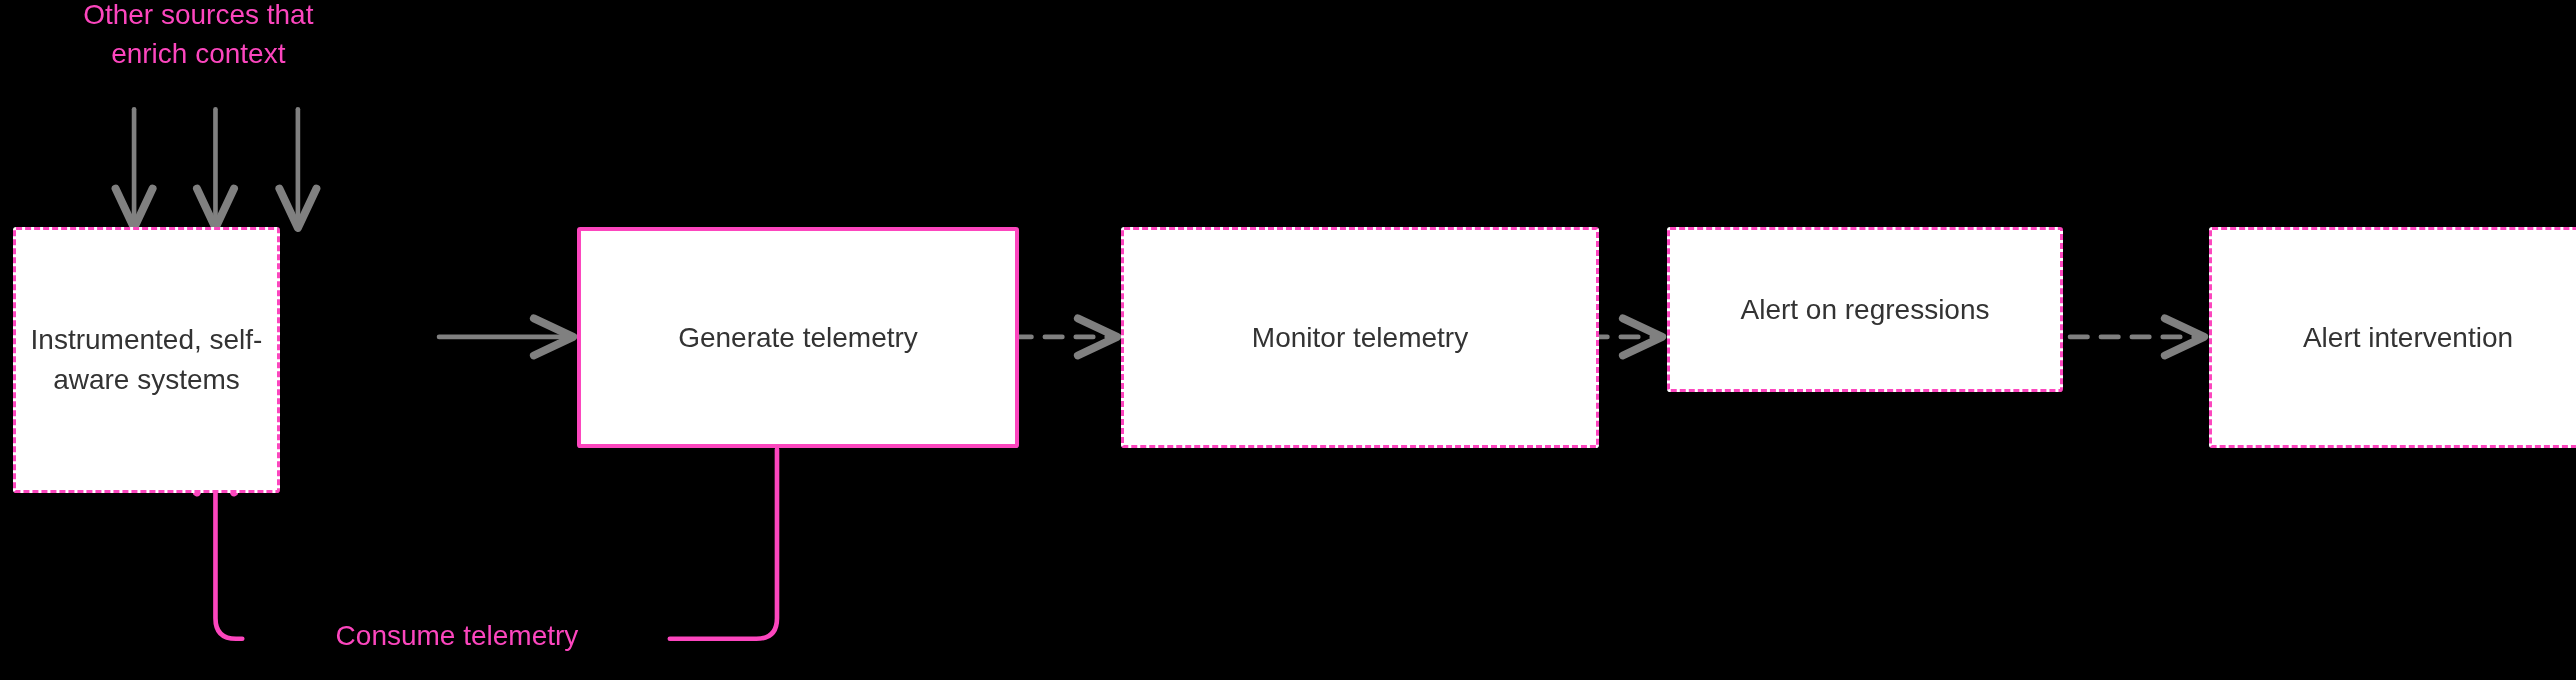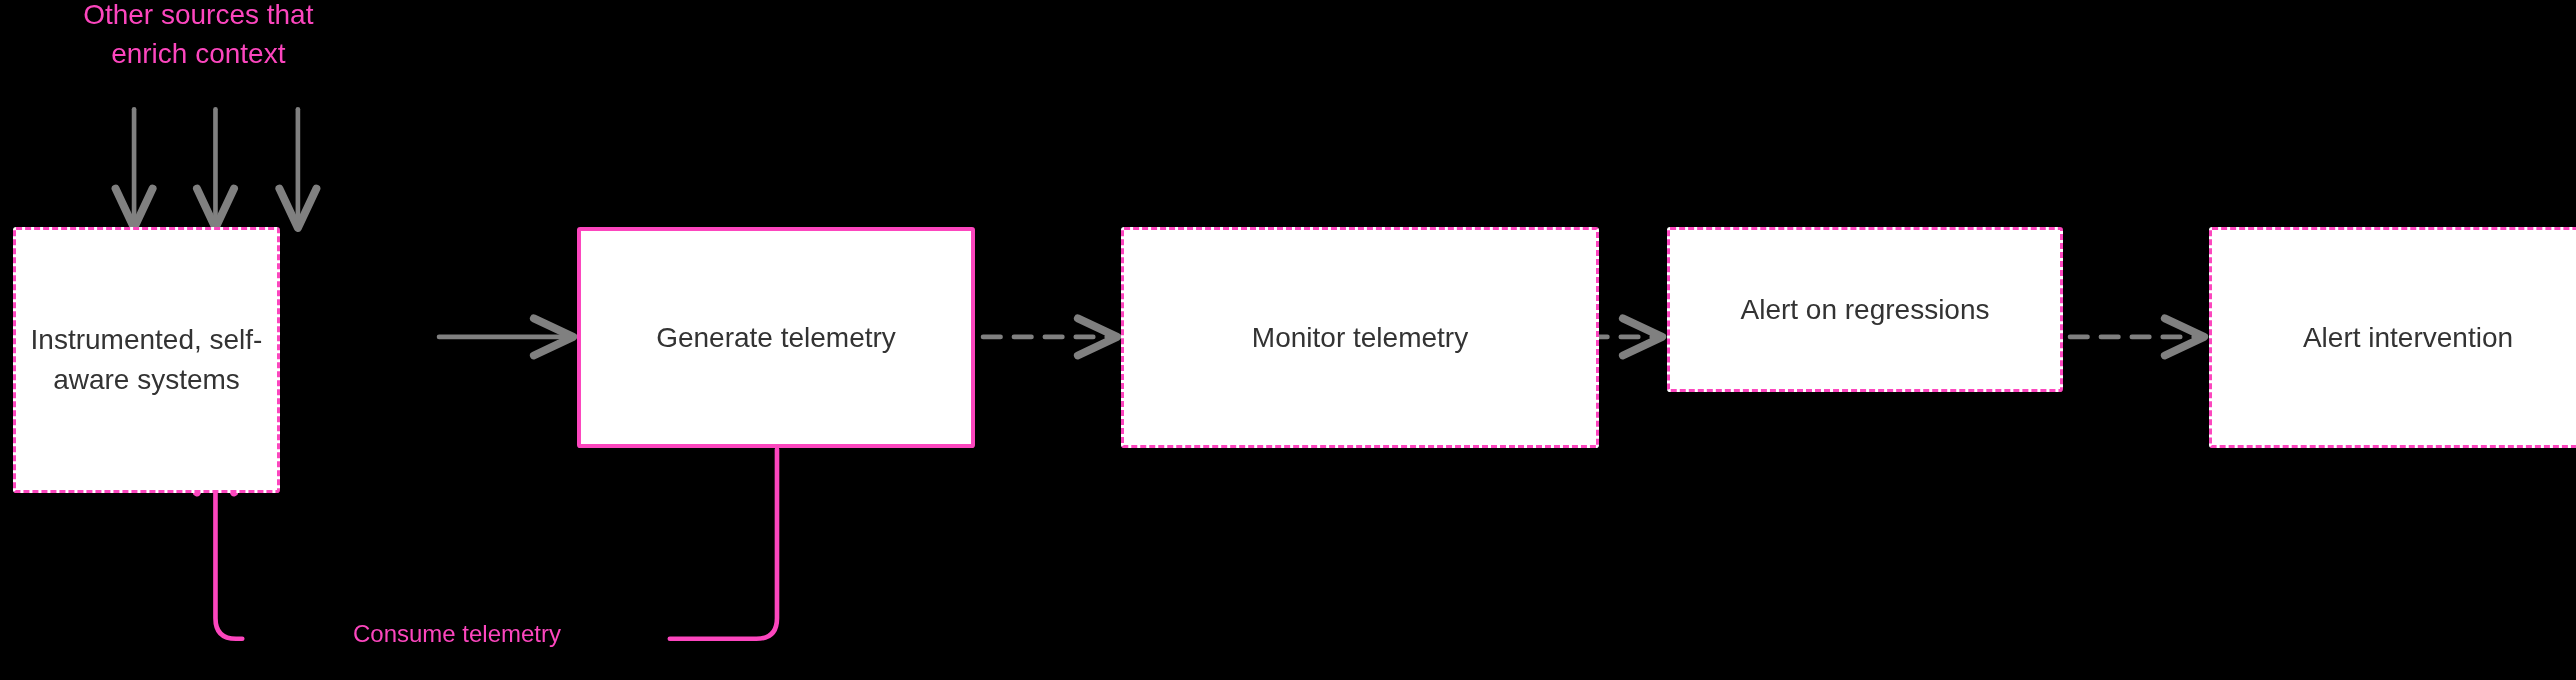--- a/index.html
+++ b/index.html
@@ -65,21 +65,21 @@
   #sources-note {
     left: 10.3px;
     top: -4.1px;
     width: 376px;
   }
   #consume-label {
     left: 256px;
     top: 622px;
     width: 402px;
     text-align: center;
-    font-size: 24px;
+    font-size: 28px;
     line-height: 1;
   }
 </style>
 </head>
 <body>
 
 <div id="stage">
 
   <svg id="edges" viewBox="0 0 5064 1320" width="2609" height="680" xmlns="http://www.w3.org/2000/svg">
     <defs>
@@ -113,21 +113,21 @@
     </g>
   </svg>
 
   <div class="annot" id="sources-note">Other sources that
 enrich context</div>
 
   <div class="node dashed" id="node-instrumented" style="left:13px; top:227px; width:267px; height:266px;">
     <span class="node-label">Instrumented, self-aware systems</span>
   </div>
 
-  <div class="node solid" id="node-generate" style="left:577px; top:227px; width:398px; height:221px;">
+  <div class="node solid" id="node-generate" style="left:577px; top:227px; width:442px; height:221px;">
     <span class="node-label">Generate telemetry</span>
   </div>
 
   <div class="node dashed" id="node-monitor" style="left:1121px; top:227px; width:478px; height:221px;">
     <span class="node-label">Monitor telemetry</span>
   </div>
 
   <div class="node dashed" id="node-alert" style="left:1667px; top:227px; width:396px; height:165px;">
     <span class="node-label">Alert on regressions</span>
   </div>

